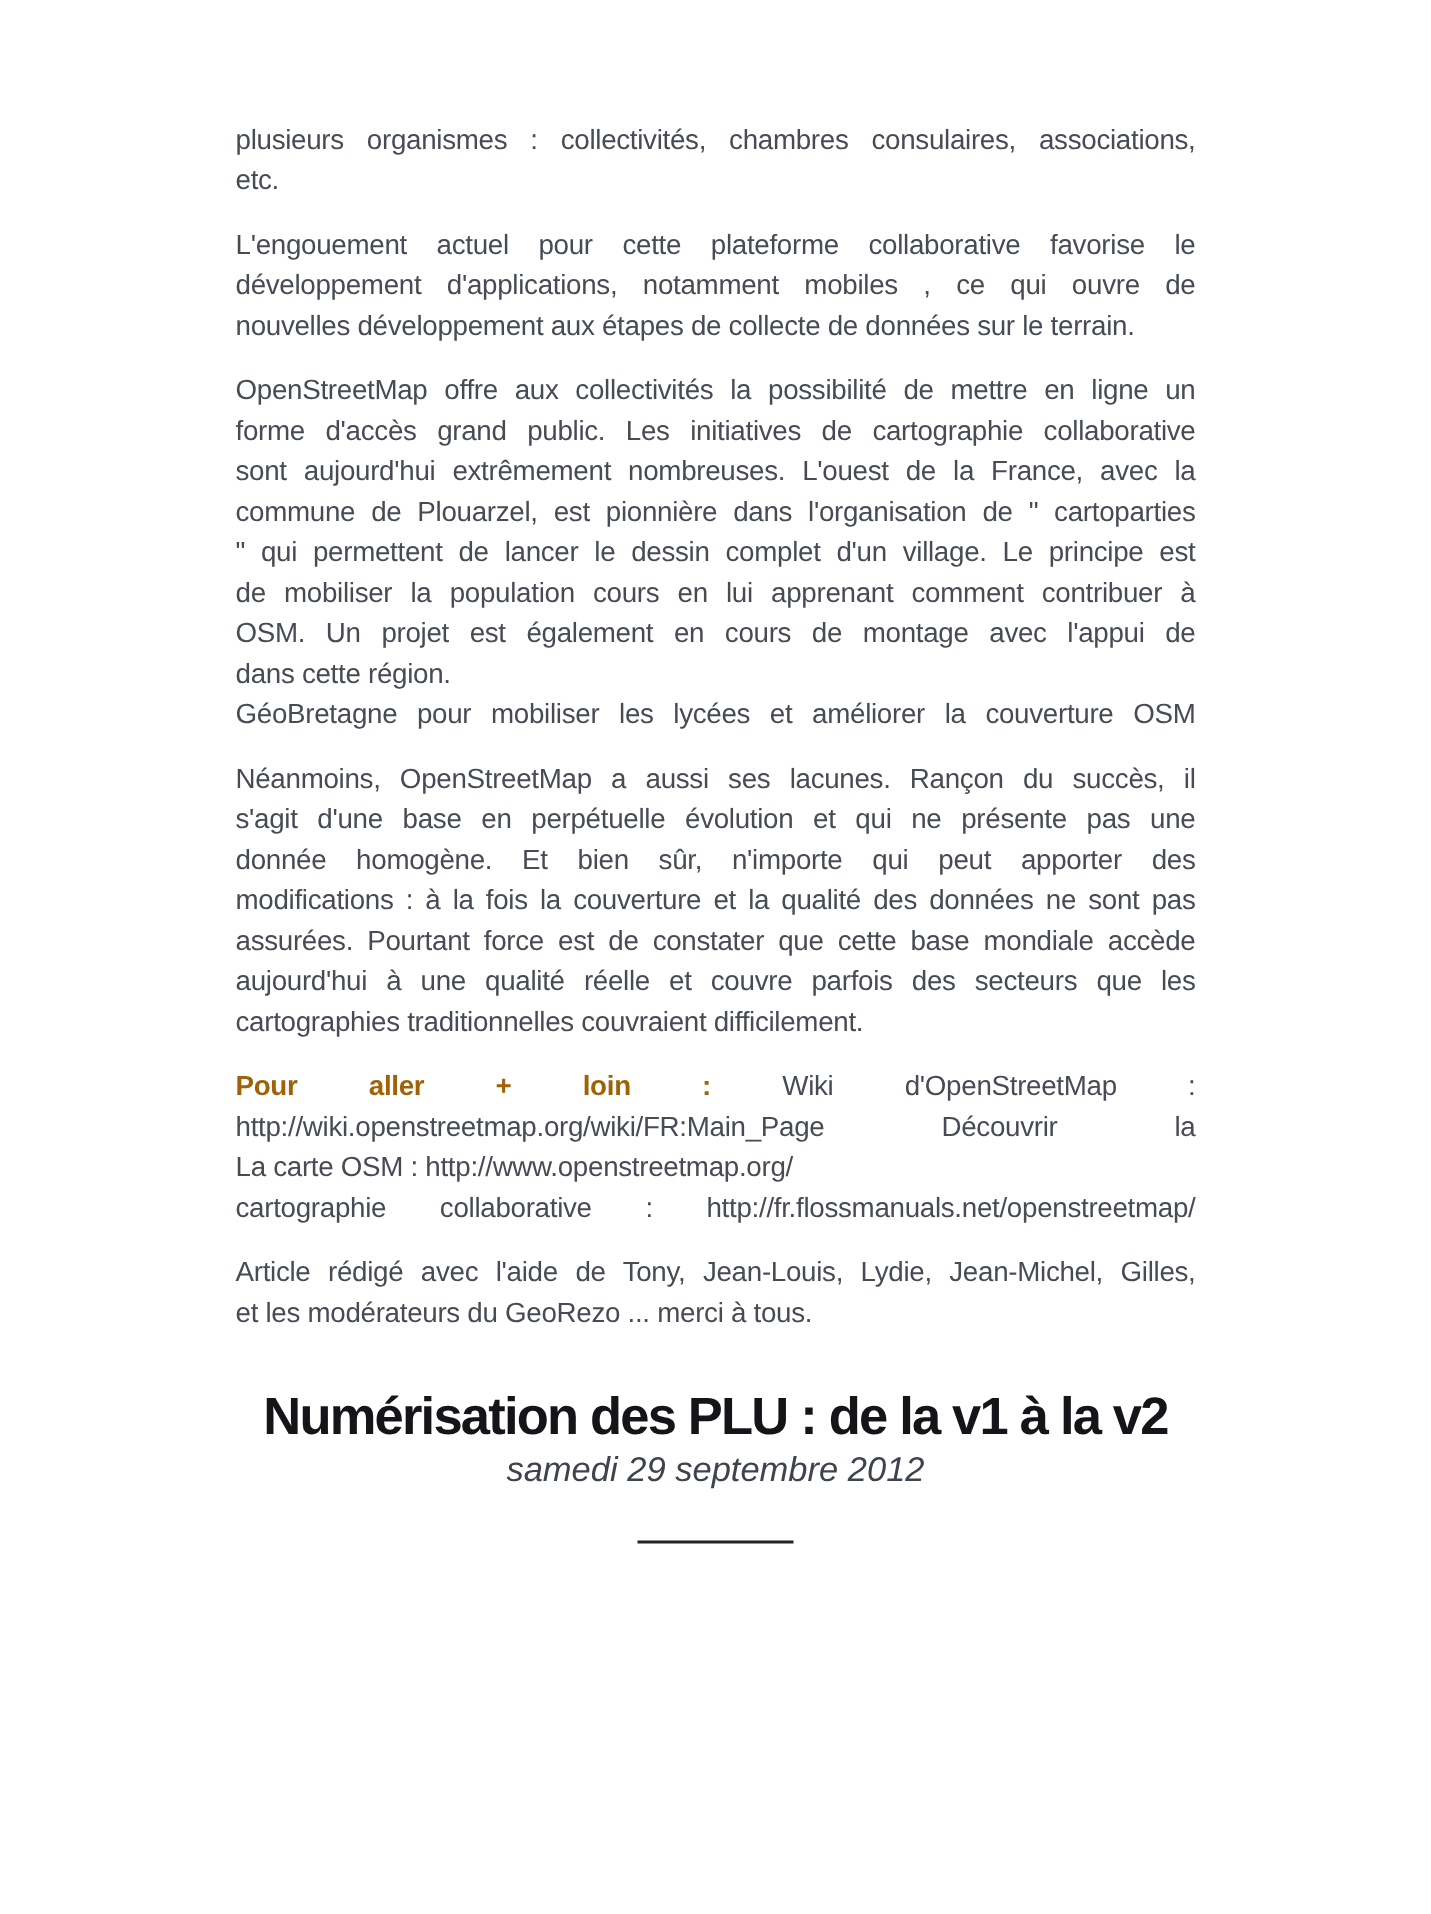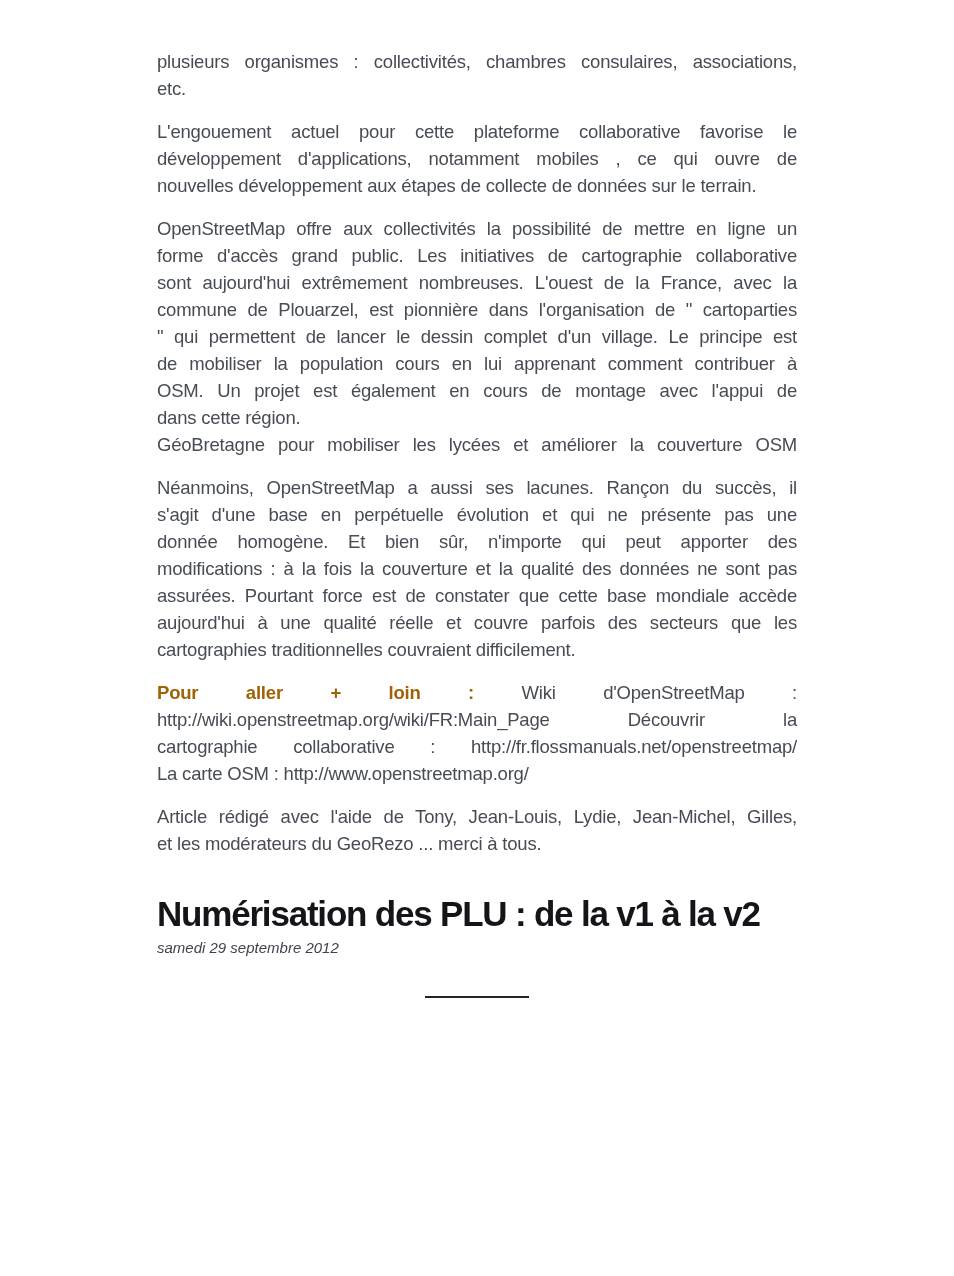--- a/index.html
+++ b/index.html
@@ -12,21 +12,21 @@
     width: 954px;
     height: 1276px;
     background: #ffffff;
     overflow: hidden;
     font-family: "Liberation Sans", sans-serif;
     color: #474c54;
   }
   .column {
     margin: 0 157px;
     width: 640px;
-    padding-top: 48px;
+    padding-top: 79px;
   }
   .para {
     font-size: 18.5px;
     line-height: 27px;
     letter-spacing: -0.2px;
     margin: 0 0 16px 0;
   }
   .line {
     white-space: normal;
   }
@@ -39,28 +39,30 @@
     font-weight: 700;
     color: #a16207;
   }
   .heading-title {
     margin: 36px 0 0 0;
     font-size: 35px;
     line-height: 42px;
     font-weight: 700;
     letter-spacing: -1.2px;
     color: #131519;
+    text-align: center;
     white-space: nowrap;
   }
   .heading-date {
     margin-top: 1px;
-    font-size: 15px;
+    font-size: 23px;
     line-height: 24px;
     font-style: italic;
     color: #3f444c;
+    text-align: center;
     letter-spacing: 0;
   }
   .divider {
     width: 104px;
     border-top: 2px solid #232327;
     margin: 36px auto 9px auto;
   }
   .pageno {
     position: absolute;
     top: 1279px;
@@ -112,22 +114,22 @@
         <div class="line">cartographies traditionnelles couvraient difficilement.</div>
       </div>
 
     <div class="para">
       <div class="line jfull">
         <span class="bold">Pour aller + loin :</span>
         <span>Wiki d'OpenStreetMap :</span>
       </div>
       <div>
           <div class="line jfull">http://wiki.openstreetmap.org/wiki/FR:Main_Page Découvrir la</div>
+          <div class="line">La carte OSM : http://www.openstreetmap.org/</div>
           <div class="line jfull">cartographie collaborative : http://fr.flossmanuals.net/openstreetmap/</div>
-          <div class="line">La carte OSM : http://www.openstreetmap.org/</div>
         </div>
     </div>
 
     <div class="para">
         <div class="line jfull">Article rédigé avec l'aide de Tony,  Jean-Louis, Lydie, Jean-Michel, Gilles,</div>
         <div class="line">et les modérateurs du GeoRezo  ... merci à tous.</div>
       </div>
 
     <h1 class="heading-title">Numérisation des PLU : de la v1 à la v2</h1>
 

